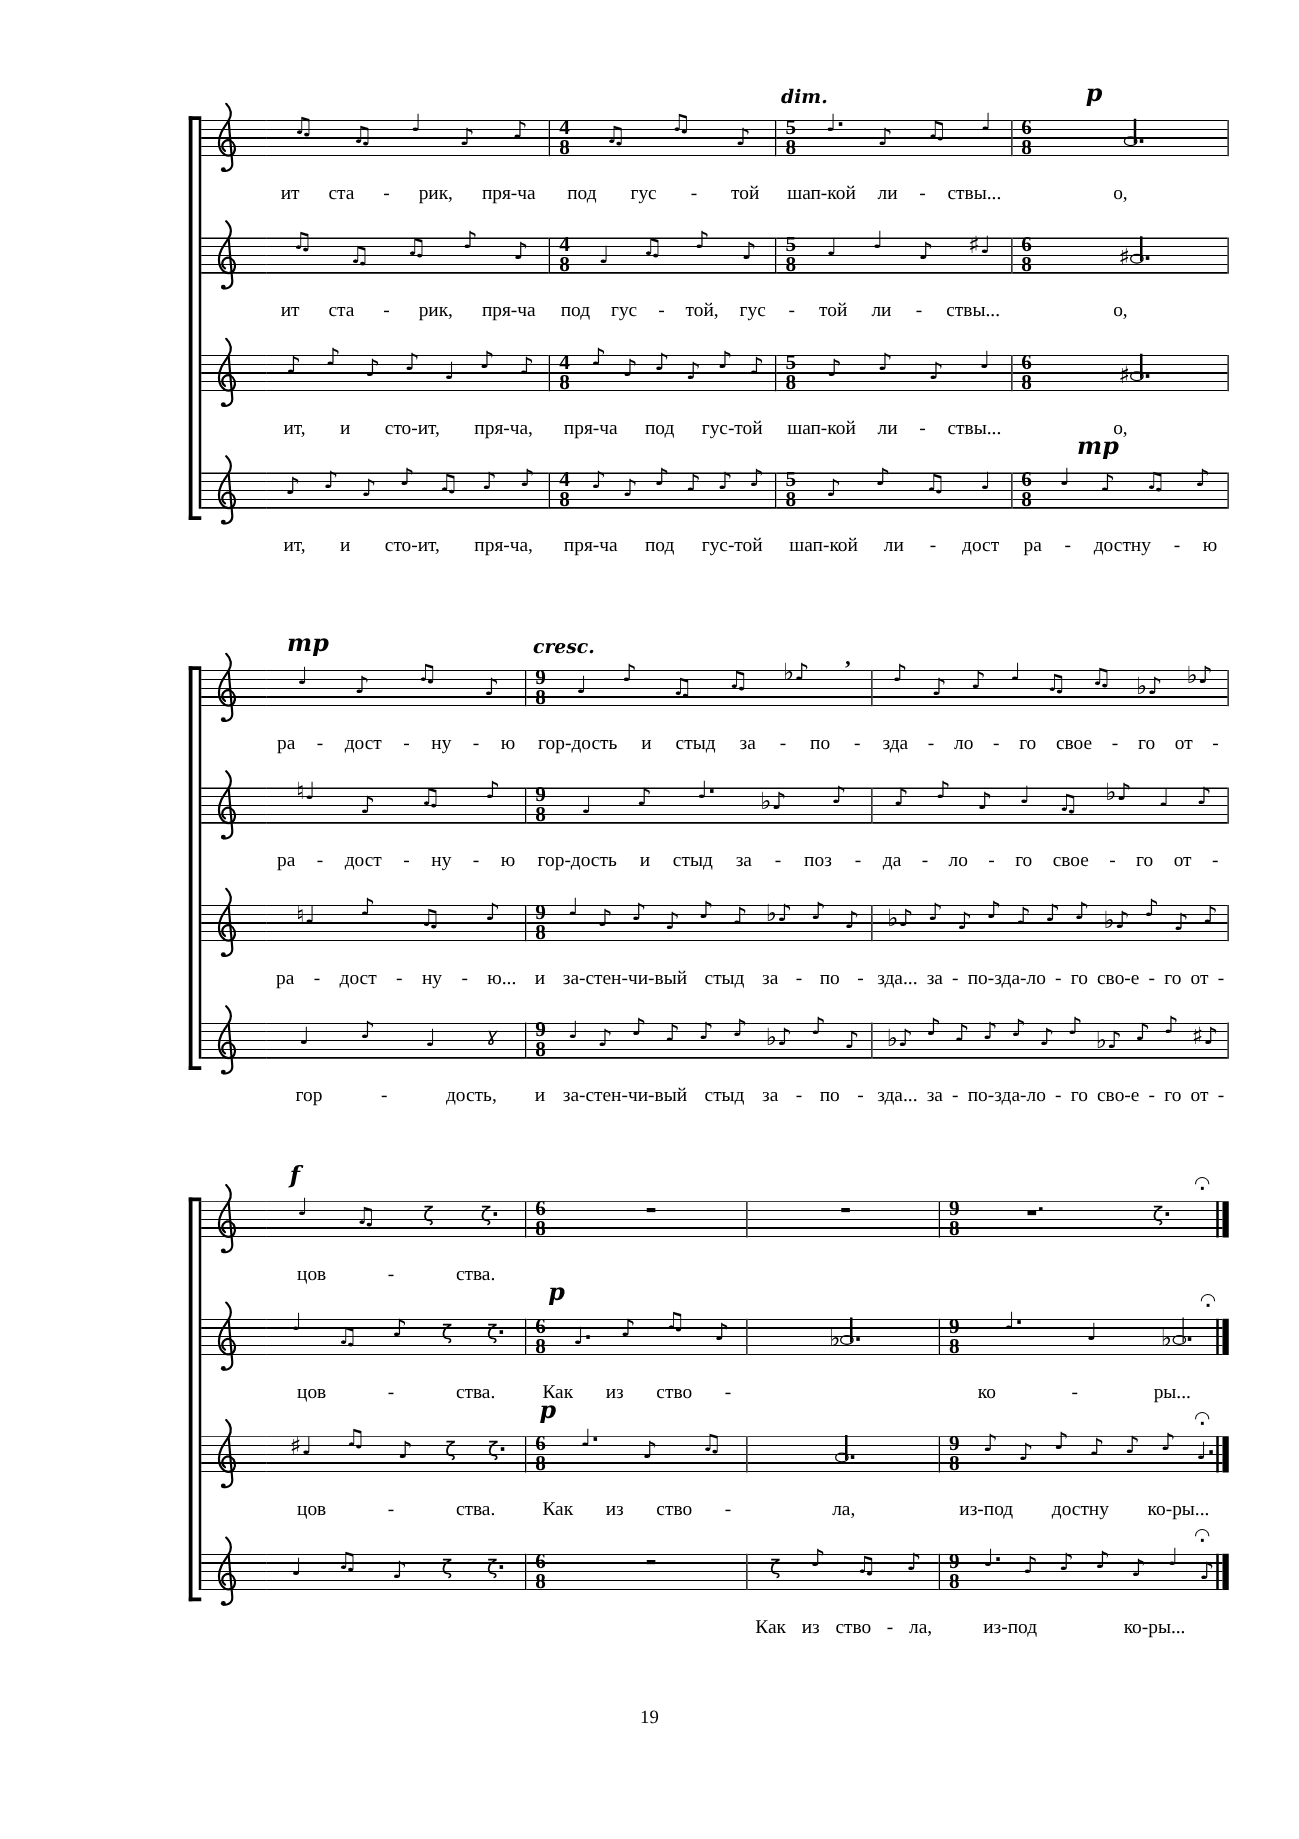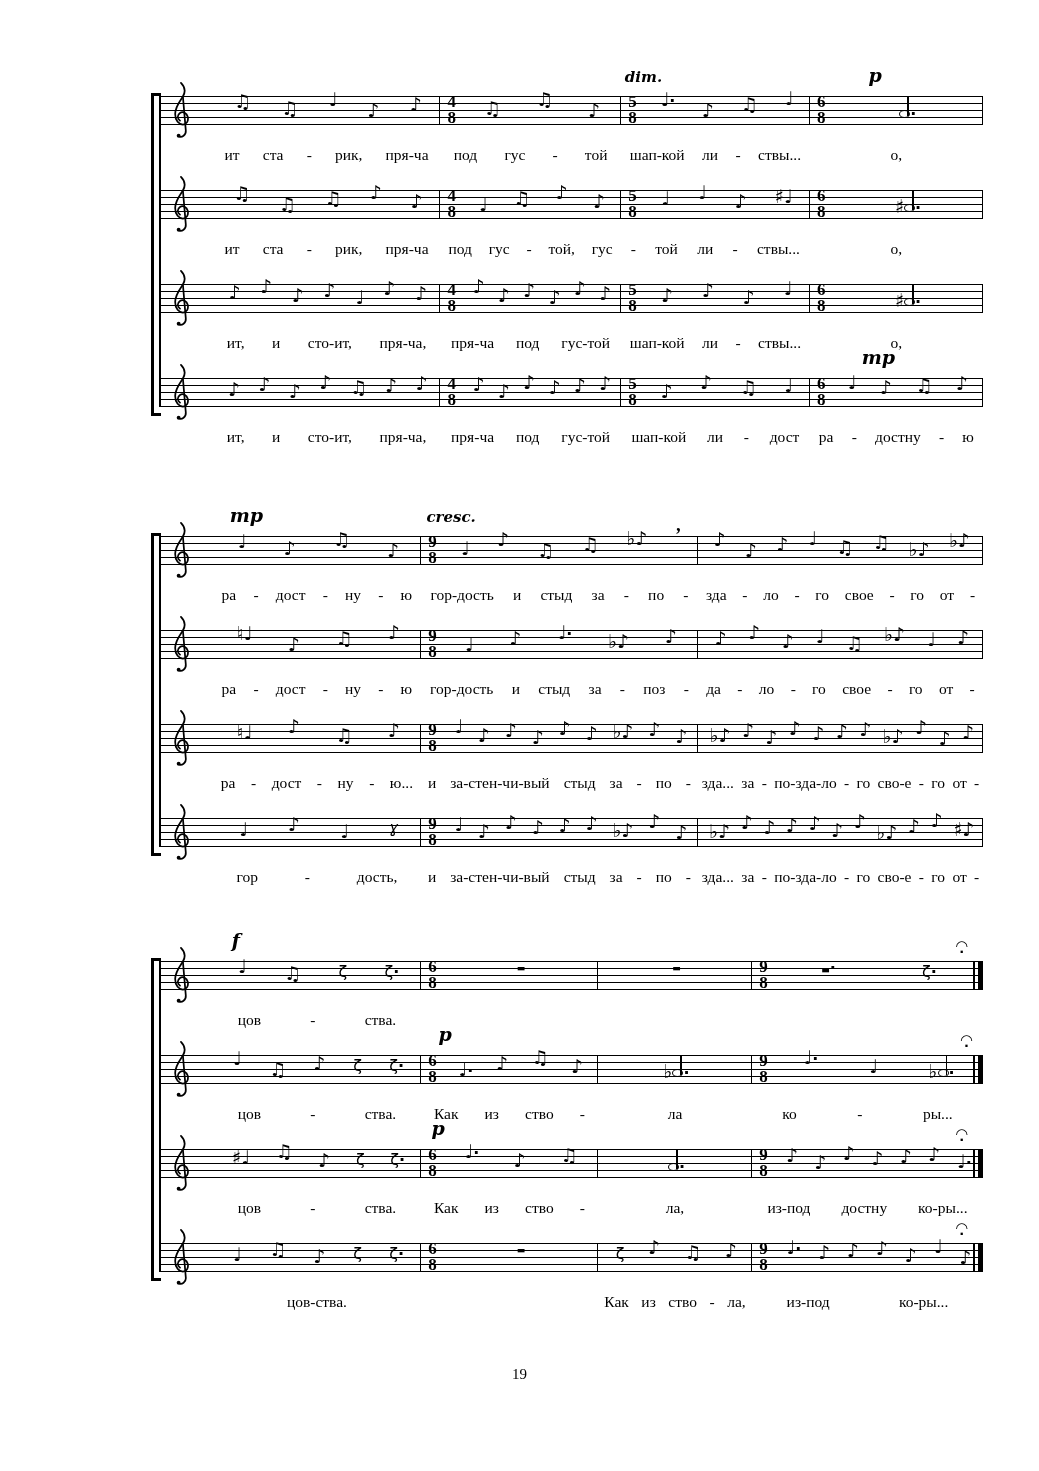--- a/index.html
+++ b/index.html
@@ -926,23 +926,20 @@
                 <span>-</span>
               </div>
             </div>
             <div class="mcol" style="flex:0 0 20%">
               <div class="mzone">
                 <div class="band"></div>
                 <div class="notes">
                   <span class="note" style="top:2px">♭<span class="hn"></span><span class="dot">·</span></span>
                 </div>
               </div>
-              <div class="lyr">
-                <span>ла</span>
-              </div>
             </div>
             <div class="mcol final" style="flex:0 0 30%">
               <div class="mzone hasts">
                 <div class="band"></div>
                 <div class="ts">
                   <div>9</div>
                   <div>8</div>
                 </div>
                 <span class="dyn dferm" style="left:90%">◠<span class="fdot">·</span></span>
                 <div class="notes">
@@ -1063,23 +1060,20 @@
             <div class="mcol" style="flex:0 0 27%">
               <div class="mzone">
                 <div class="band"></div>
                 <div class="notes">
                   <span class="note" style="top:-3px">♩</span>
                   <span class="note" style="top:-8px">♫</span>
                   <span class="note" style="top:-1px">♪</span>
                   <span class="note rest" style="top:-3px">ζ</span>
                   <span class="note rest" style="top:-3px">ζ<span class="dot">·</span></span>
                 </div>
-              </div>
-              <div class="lyr">
-                <span>цов-ства.</span>
               </div>
             </div>
             <div class="mcol" style="flex:0 0 23%">
               <div class="mzone hasts">
                 <div class="band"></div>
                 <div class="ts">
                   <div>6</div>
                   <div>8</div>
                 </div>
                 <div class="notes">

